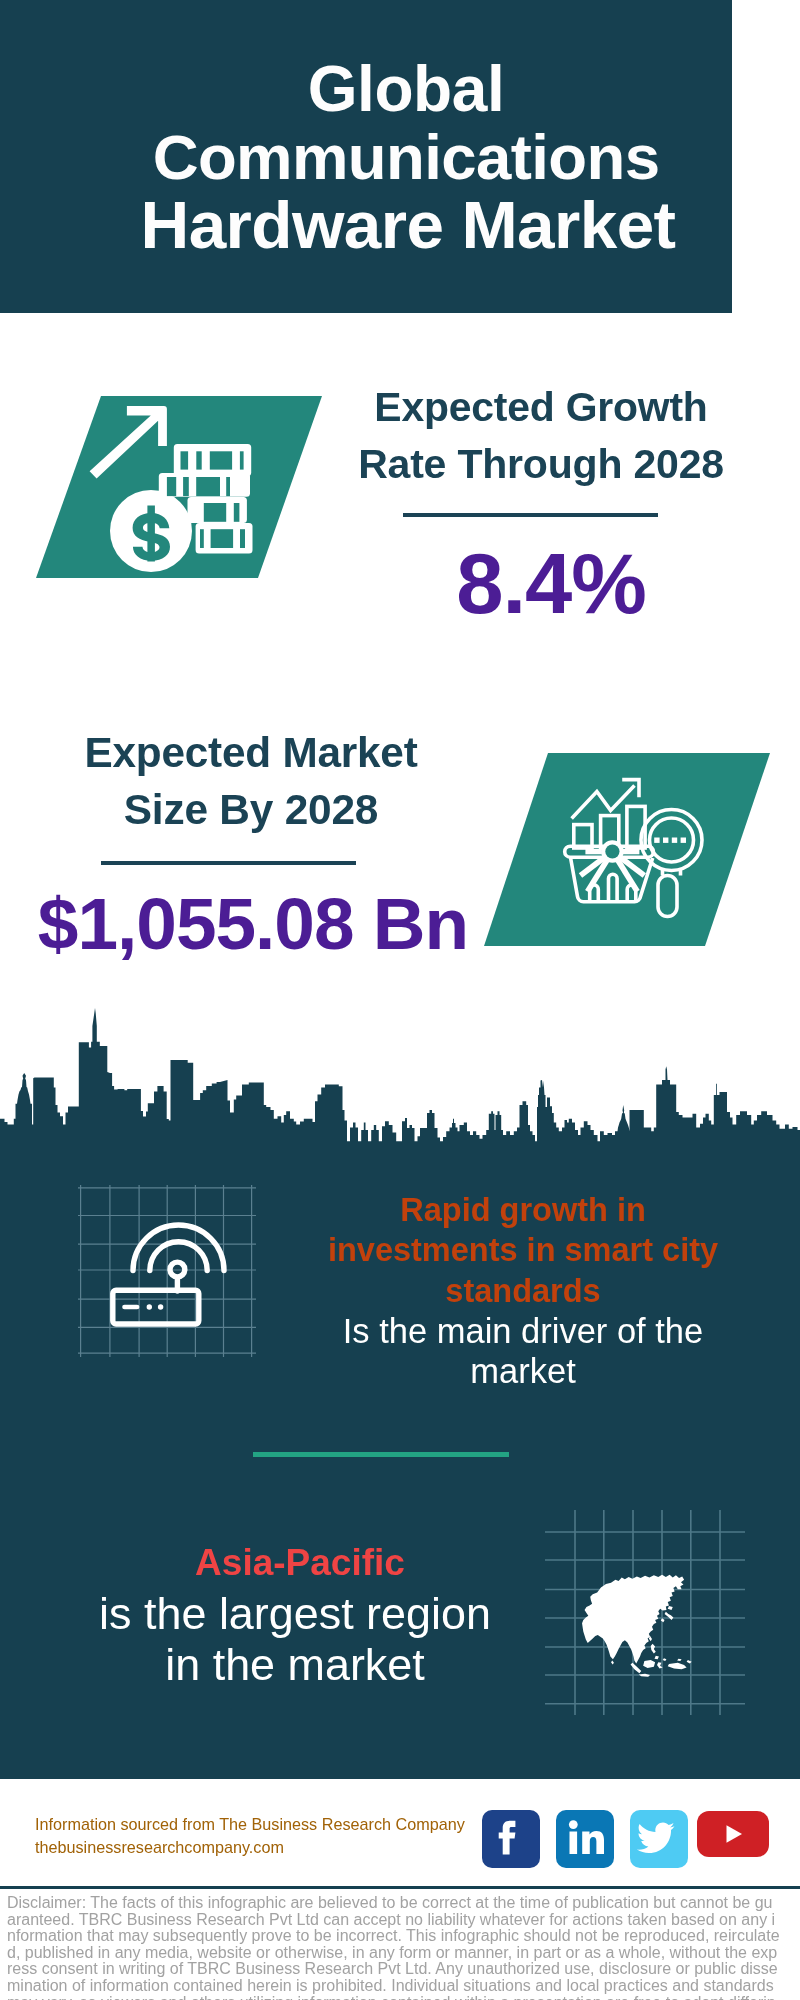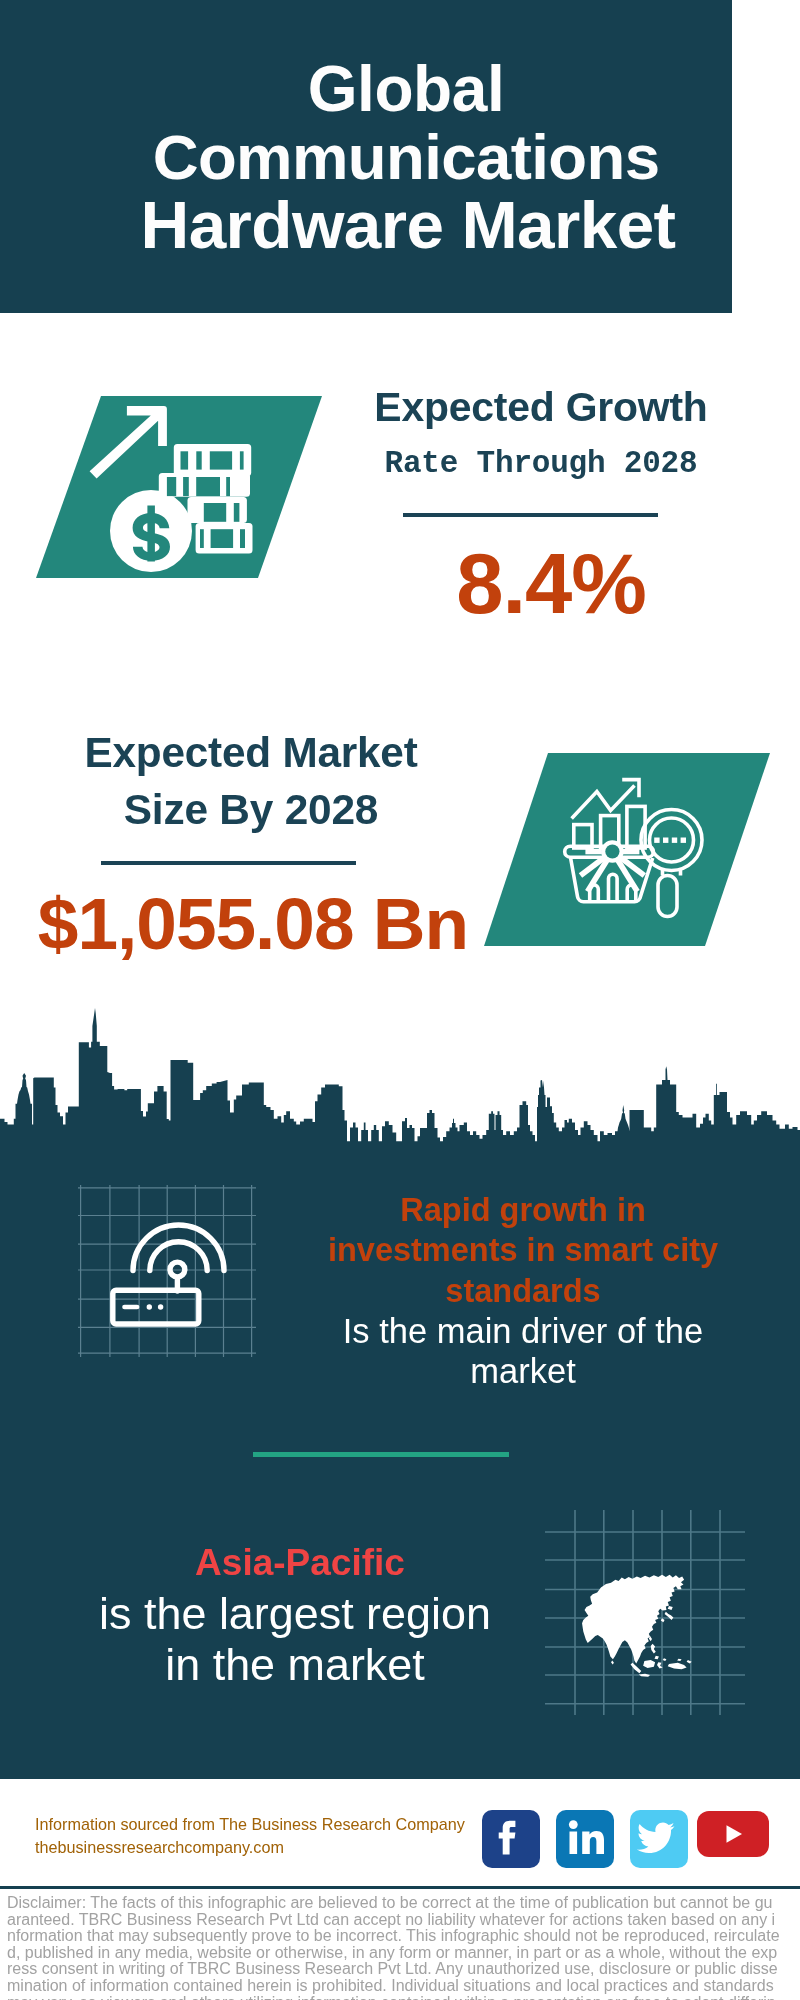--- a/index.html
+++ b/index.html
@@ -12,25 +12,25 @@
   .header{position:absolute;left:0;top:0;width:732px;height:313px;background:#164050;}
   .header-title{position:absolute;left:6px;top:55px;width:800px;text-align:center;
     color:#fdfdfd;font-size:66.5px;font-weight:bold;line-height:68px;letter-spacing:-1.1px;}
   .header-title .l1{font-size:64px;letter-spacing:-0.4px;}
   .header-title .l2{font-size:63.5px;letter-spacing:-0.6px;}
   .header-title .l3{font-size:67.5px;letter-spacing:-0.6px;padding-left:4px;}
 
   
   .stat-label{color:#1b4355;font-size:40px;font-weight:bold;line-height:56.5px;text-align:center;letter-spacing:-0.2px;}
   .stat-label .a{font-size:40.9px;text-align:center;}
-  .stat-label .b{font-size:31px;font-family:Liberation Mono, monospace;}
+  .stat-label .b{font-size:41px;}
   .stat-label .c{font-size:42.3px;}
   .stat-label .d{font-size:42.4px;}
   .stat-rule{height:4px;background:#1b4355;}
-  .stat-value{color:#c2410c;font-weight:bold;text-align:center;letter-spacing:-1px;}
+  .stat-value{color:#4c1d95;font-weight:bold;text-align:center;letter-spacing:-1px;}
 
   .s1-text{position:absolute;left:326px;top:379px;width:430px;}
   .s1-rule{position:absolute;left:403px;top:513px;width:255px;}
   .s1-value{position:absolute;left:336px;top:534px;width:430px;font-size:85px;line-height:100px;}
 
   .s2-text{position:absolute;left:36px;top:725px;width:430px;}
   .s2-rule{position:absolute;left:101px;top:861px;width:255px;}
   .s2-value{position:absolute;left:18px;top:881px;width:470px;font-size:73px;line-height:86px;}
 
   

